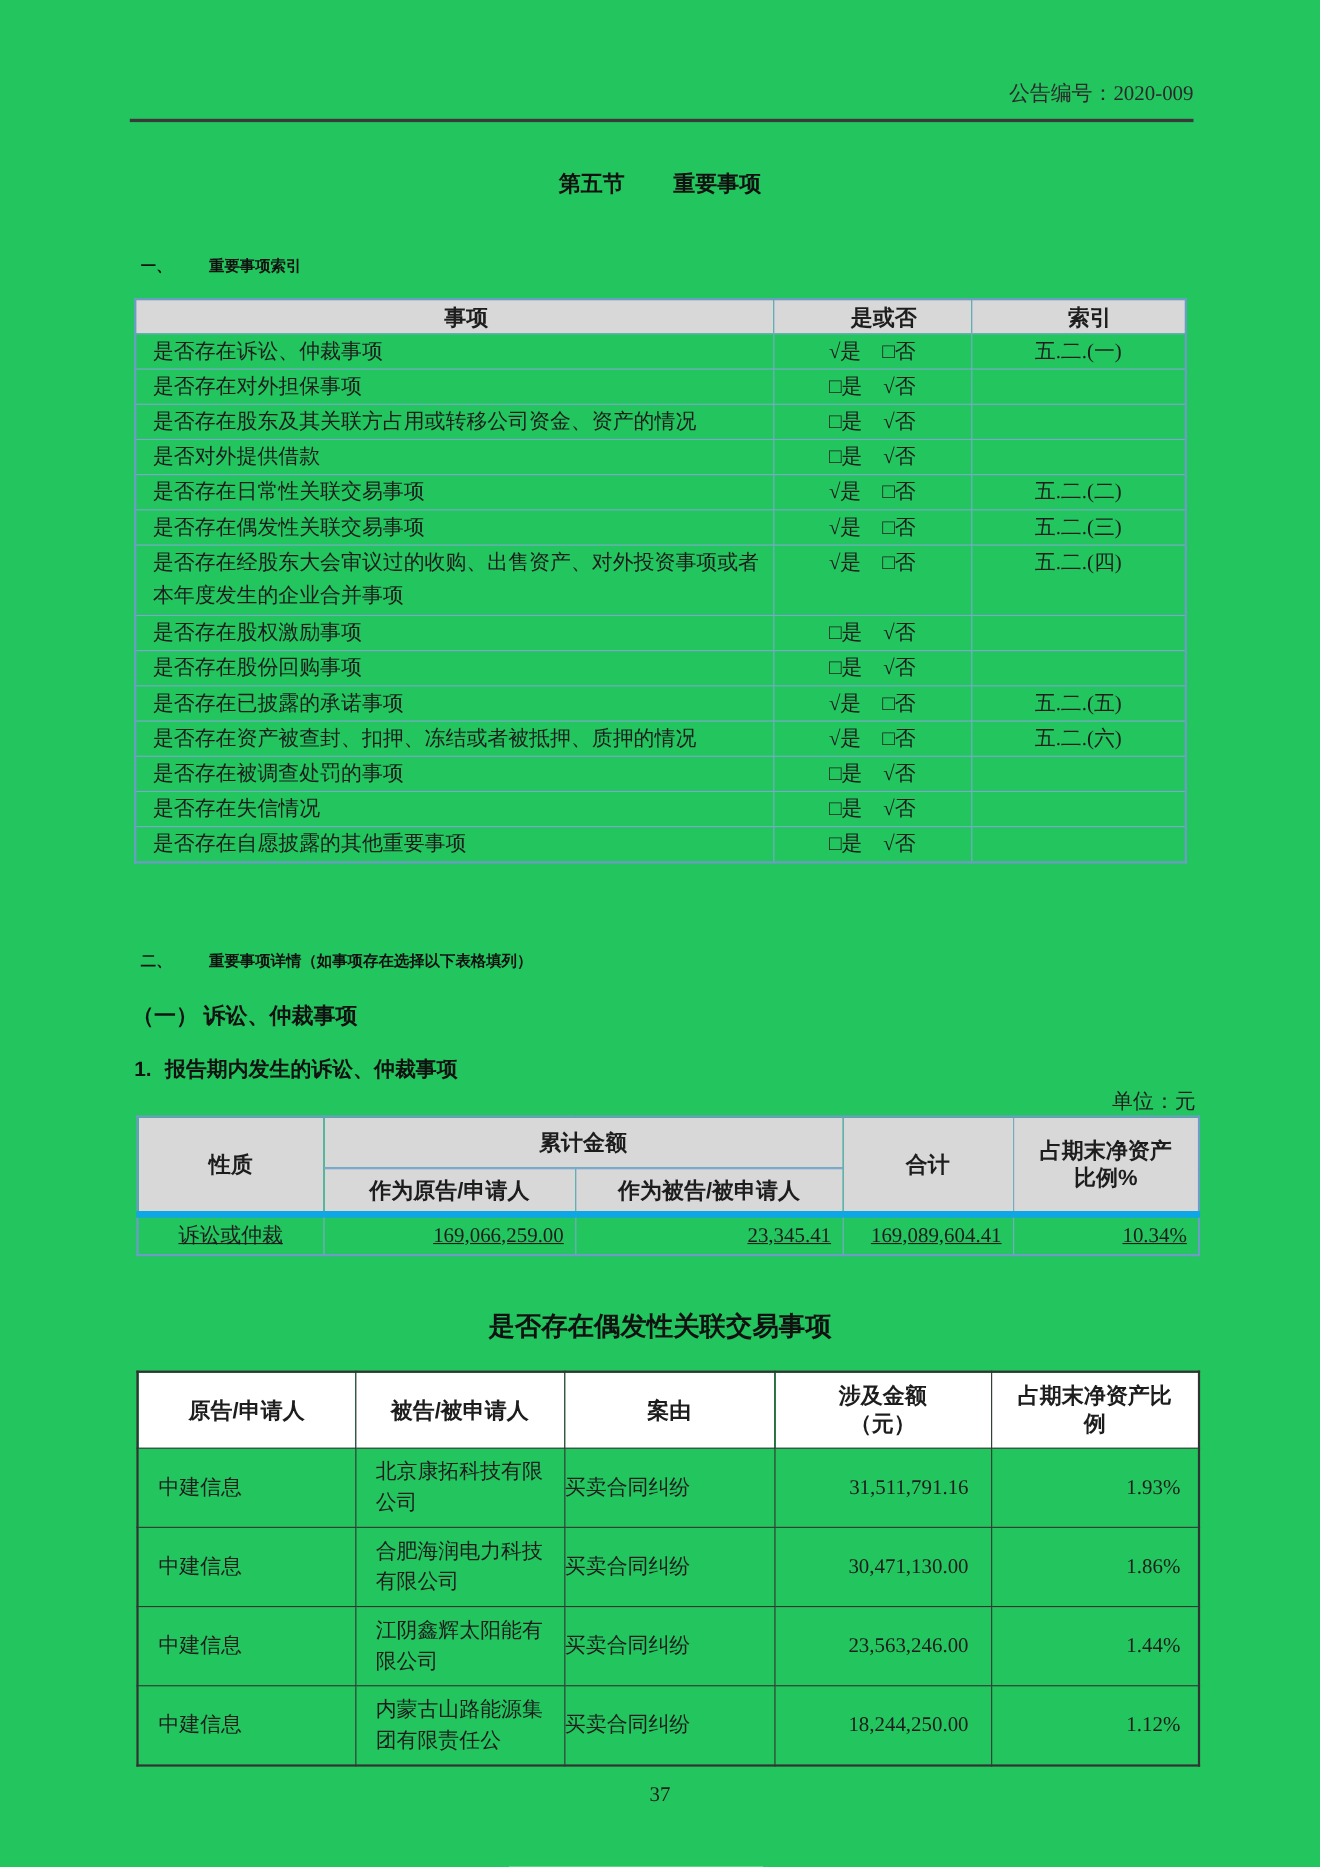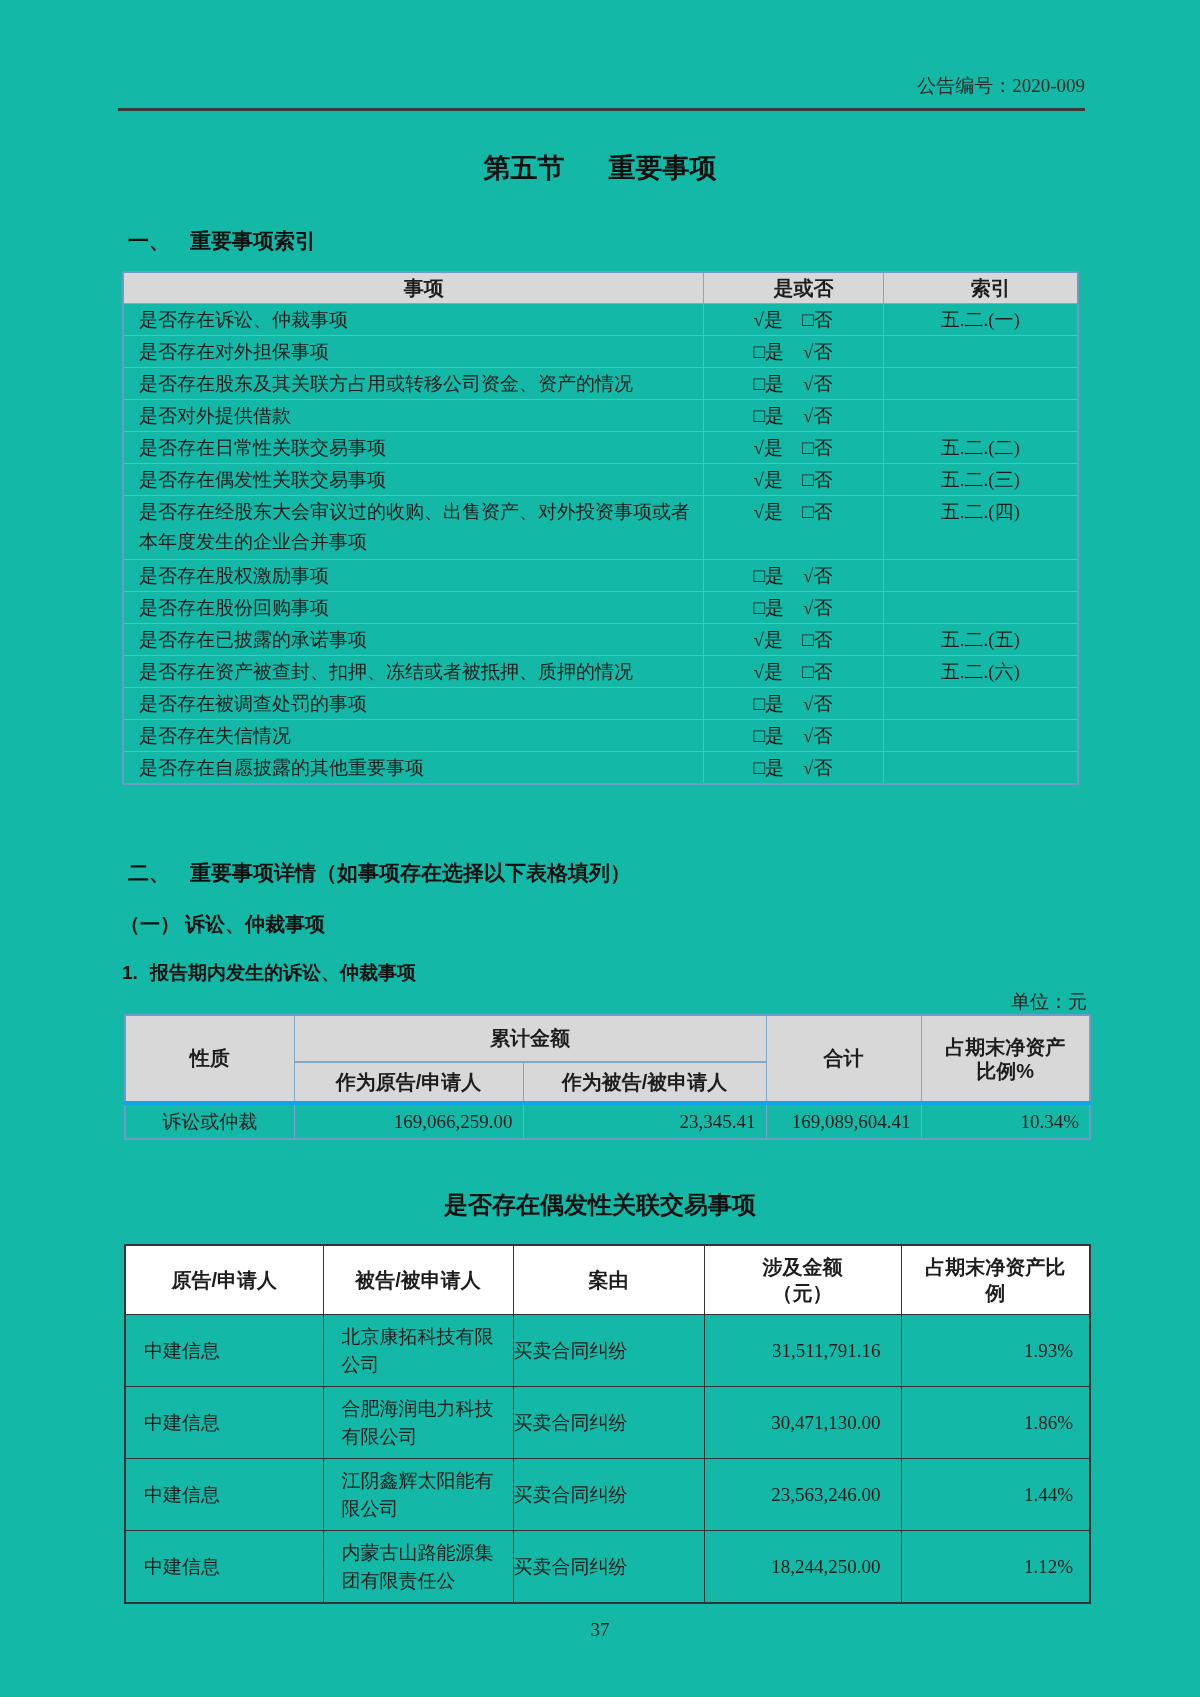--- a/index.html
+++ b/index.html
@@ -1,35 +1,35 @@
 <!DOCTYPE html>
 <html><head>
 <meta charset="utf-8">
 <style>
   html,body{margin:0;padding:0;background:#ffffff;}
   body{
     width:1200px;height:1697px;
     font-family:"Liberation Serif","DejaVu Serif",serif;
     color:#1d1d1d;overflow:hidden;
   }
-  .page{position:relative;width:1200px;height:1697px;background:#14b8a6;}
+  .page{position:relative;width:1200px;height:1697px;background:#22c55e;}
 
   
   .doc-header{padding-top:74px;text-align:right;padding-right:115px;
     font-size:19px;line-height:24px;color:#2a2a2a;}
   .header-rule{margin:10px 0 0 118px;width:967px;height:3px;background:#3a3a3a;}
 
   
   .doc-title{margin:38px 0 0 0;text-align:center;
     font-family:"Liberation Sans","DejaVu Sans",sans-serif;
-    font-weight:bold;font-size:27px;line-height:38px;color:#111;}
+    font-weight:bold;font-size:20px;line-height:38px;color:#111;}
   .title-gap{display:inline-block;width:44px;}
   .sec-heading{margin:40px 0 0 128px;
     font-family:"Liberation Sans","DejaVu Sans",sans-serif;
-    font-weight:bold;font-size:21px;line-height:28px;color:#111;}
+    font-weight:bold;font-size:14px;line-height:28px;color:#111;}
   .sec-heading .sec-num{display:inline-block;min-width:62px;}
   .sec-heading.lvl2{margin-top:74px;}
   .sub-heading{margin:24px 0 0 120px;
     font-family:"Liberation Sans","DejaVu Sans",sans-serif;
     font-weight:bold;font-size:20px;line-height:27px;color:#111;}
   .sub-heading .sub-num{display:inline-block;min-width:65px;}
   .item-heading{margin:22px 0 0 122px;
     font-family:"Liberation Sans","DejaVu Sans",sans-serif;
     font-weight:bold;font-size:19px;line-height:26px;color:#111;}
   .item-heading .item-num{display:inline-block;min-width:28px;}
@@ -54,21 +54,21 @@
   
   .t2{margin:0 0 0 124px;width:965px;border:2px solid #6f9cc6;}
   .t2 th,.t2 td{border:1px solid #7ea9cf;font-size:19px;}
   .t2 th{background:#d8d8d8;
     font-family:"Liberation Sans","DejaVu Sans",sans-serif;
     font-weight:bold;font-size:20px;text-align:center;vertical-align:middle;}
   .t2 tr.h1 th{height:45px;}
   .t2 tr.h2 th{height:38px;}
   .t2 th .two-line{display:block;line-height:24px;}
   .t2 tr.h1 th.cum{border-bottom:2px solid #7ea9cf;}
-  .t2 td{height:33px;line-height:32px;border-top:4px solid #0ea5e9;}
+  .t2 td{height:33px;line-height:32px;border-top:6px solid #0ea5e9;text-decoration:underline;}
   .t2 td.c{text-align:center;}
   .t2 td.r{text-align:right;padding-right:10px;}
 
   
   .pending-title{margin:48px 0 0 0;text-align:center;
     font-family:"Liberation Sans","DejaVu Sans",sans-serif;
     font-weight:bold;font-size:24px;line-height:34px;color:#111;}
   .t3{margin:22px 0 0 124px;width:965px;border:2px solid #333333;}
   .t3 th,.t3 td{border:1px solid #333333;font-size:19px;}
   .t3 th{background:#ffffff;height:68px;

